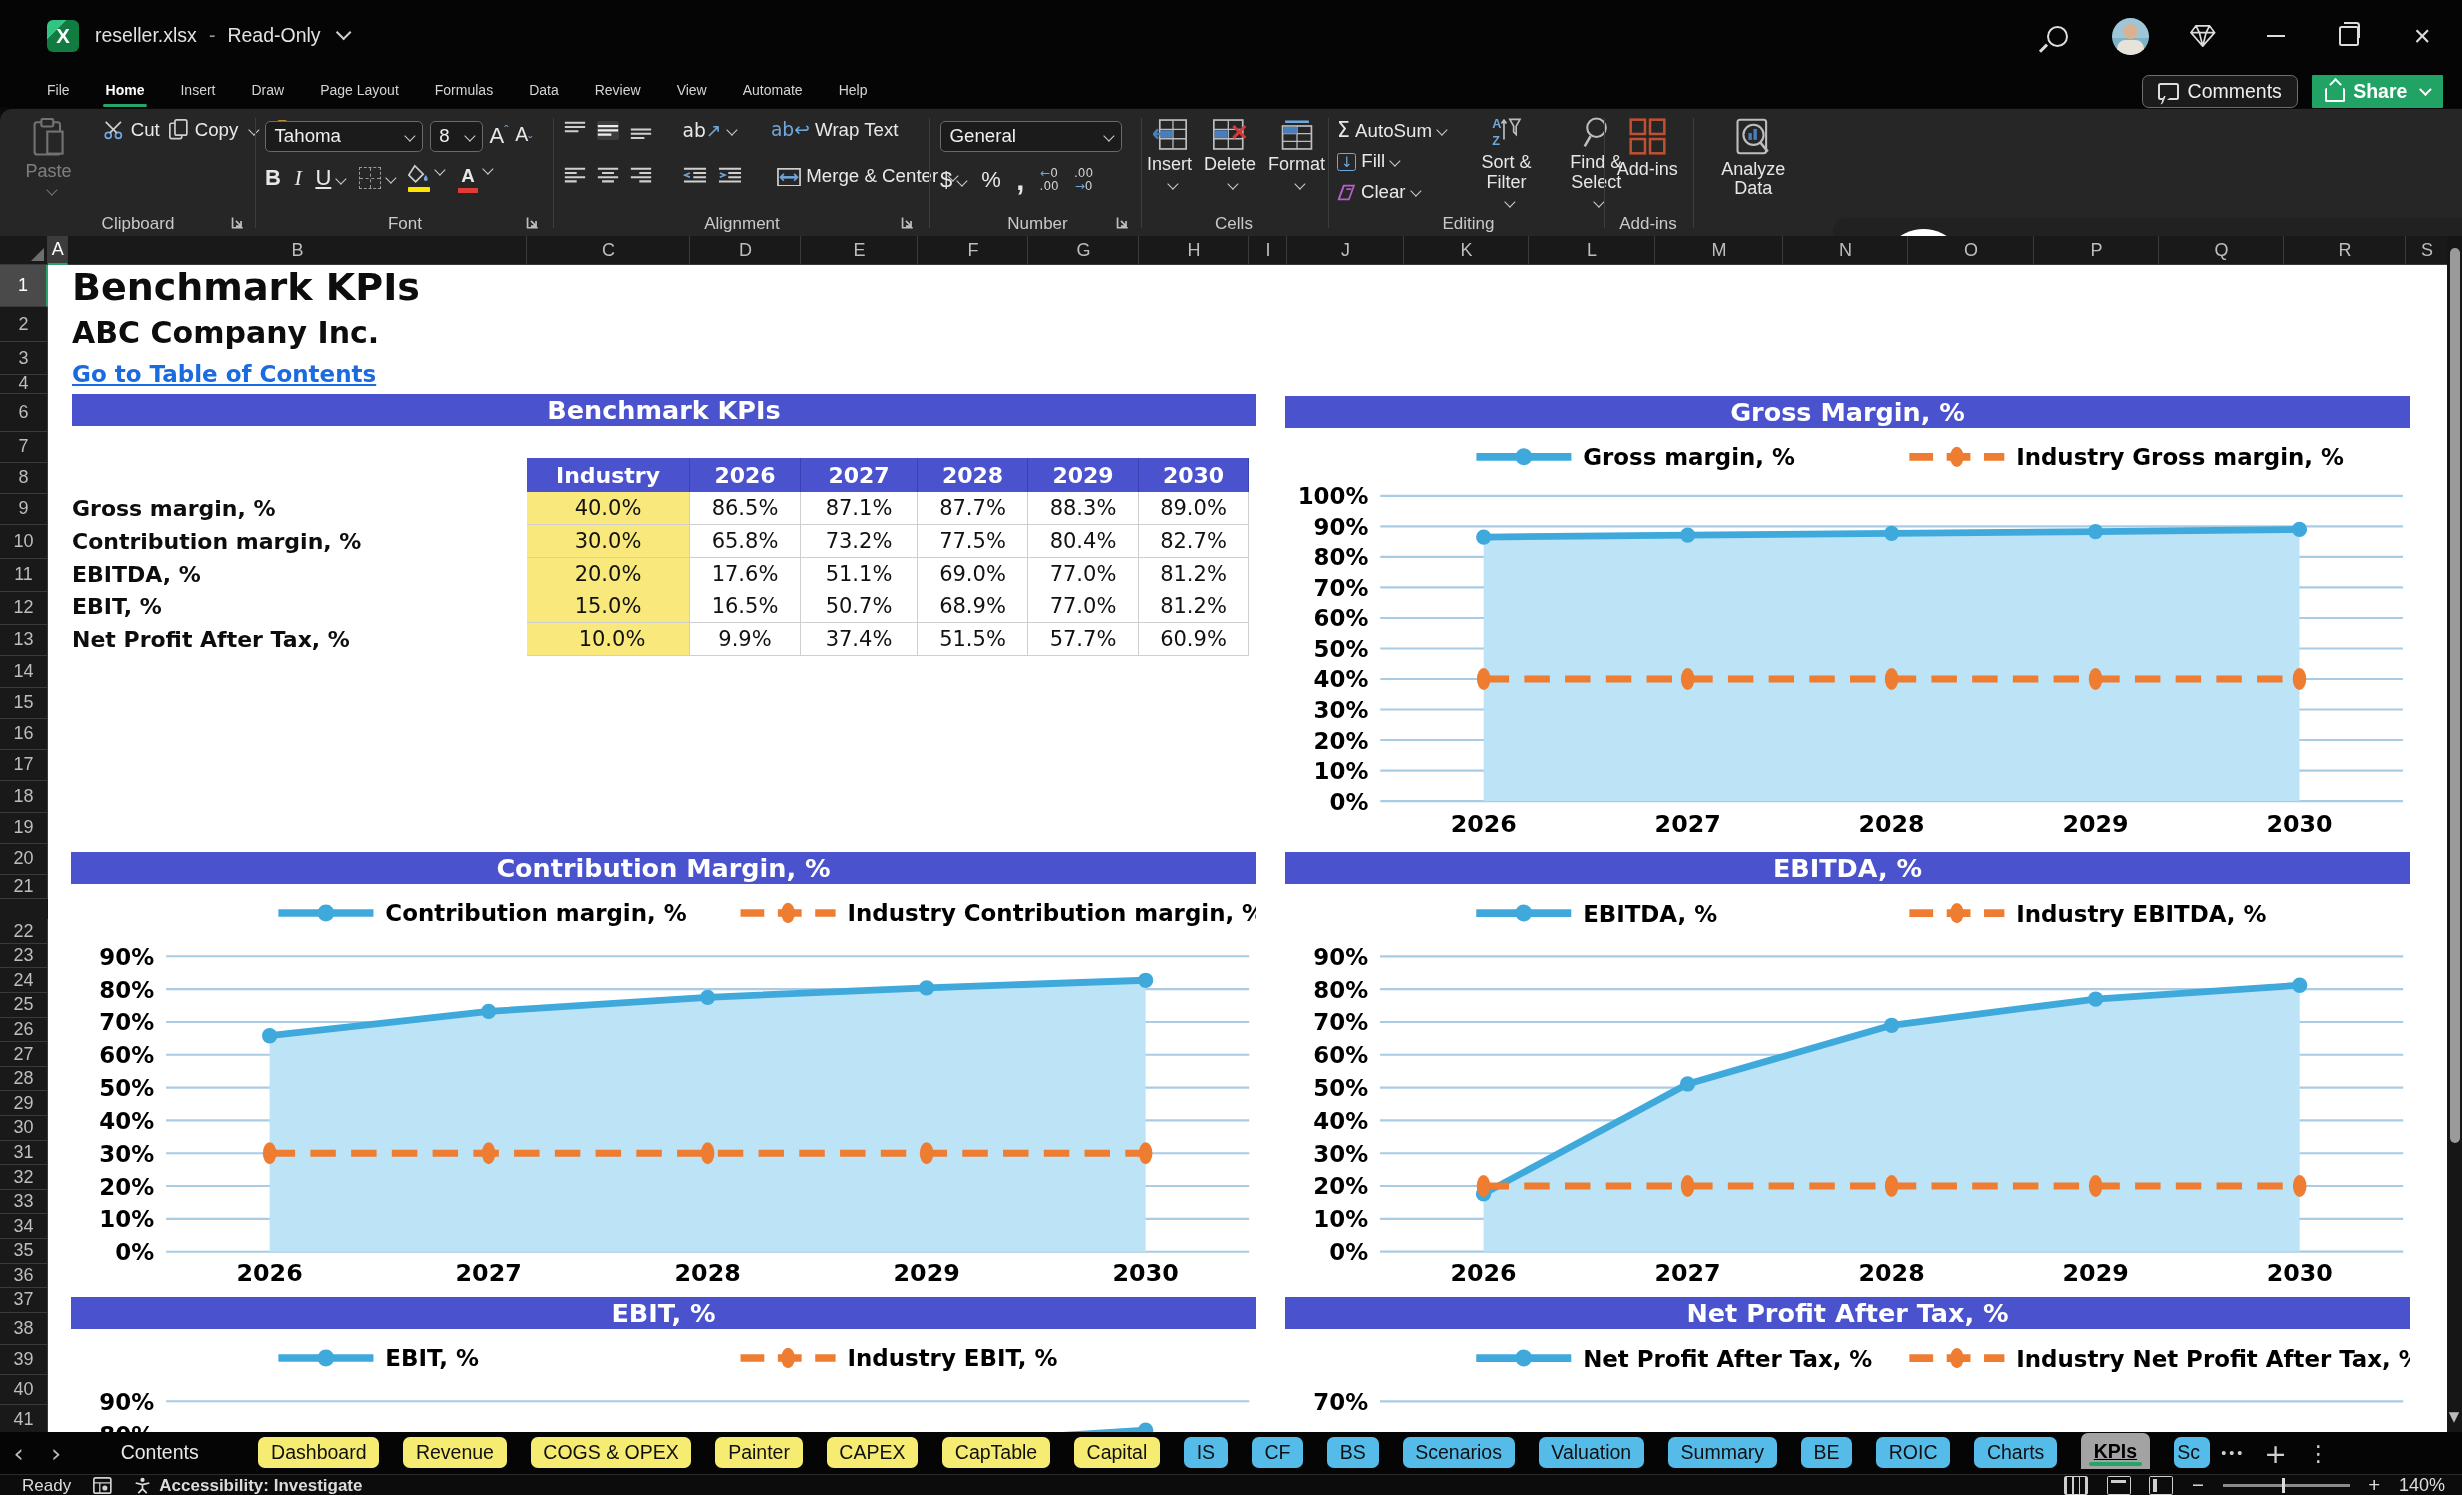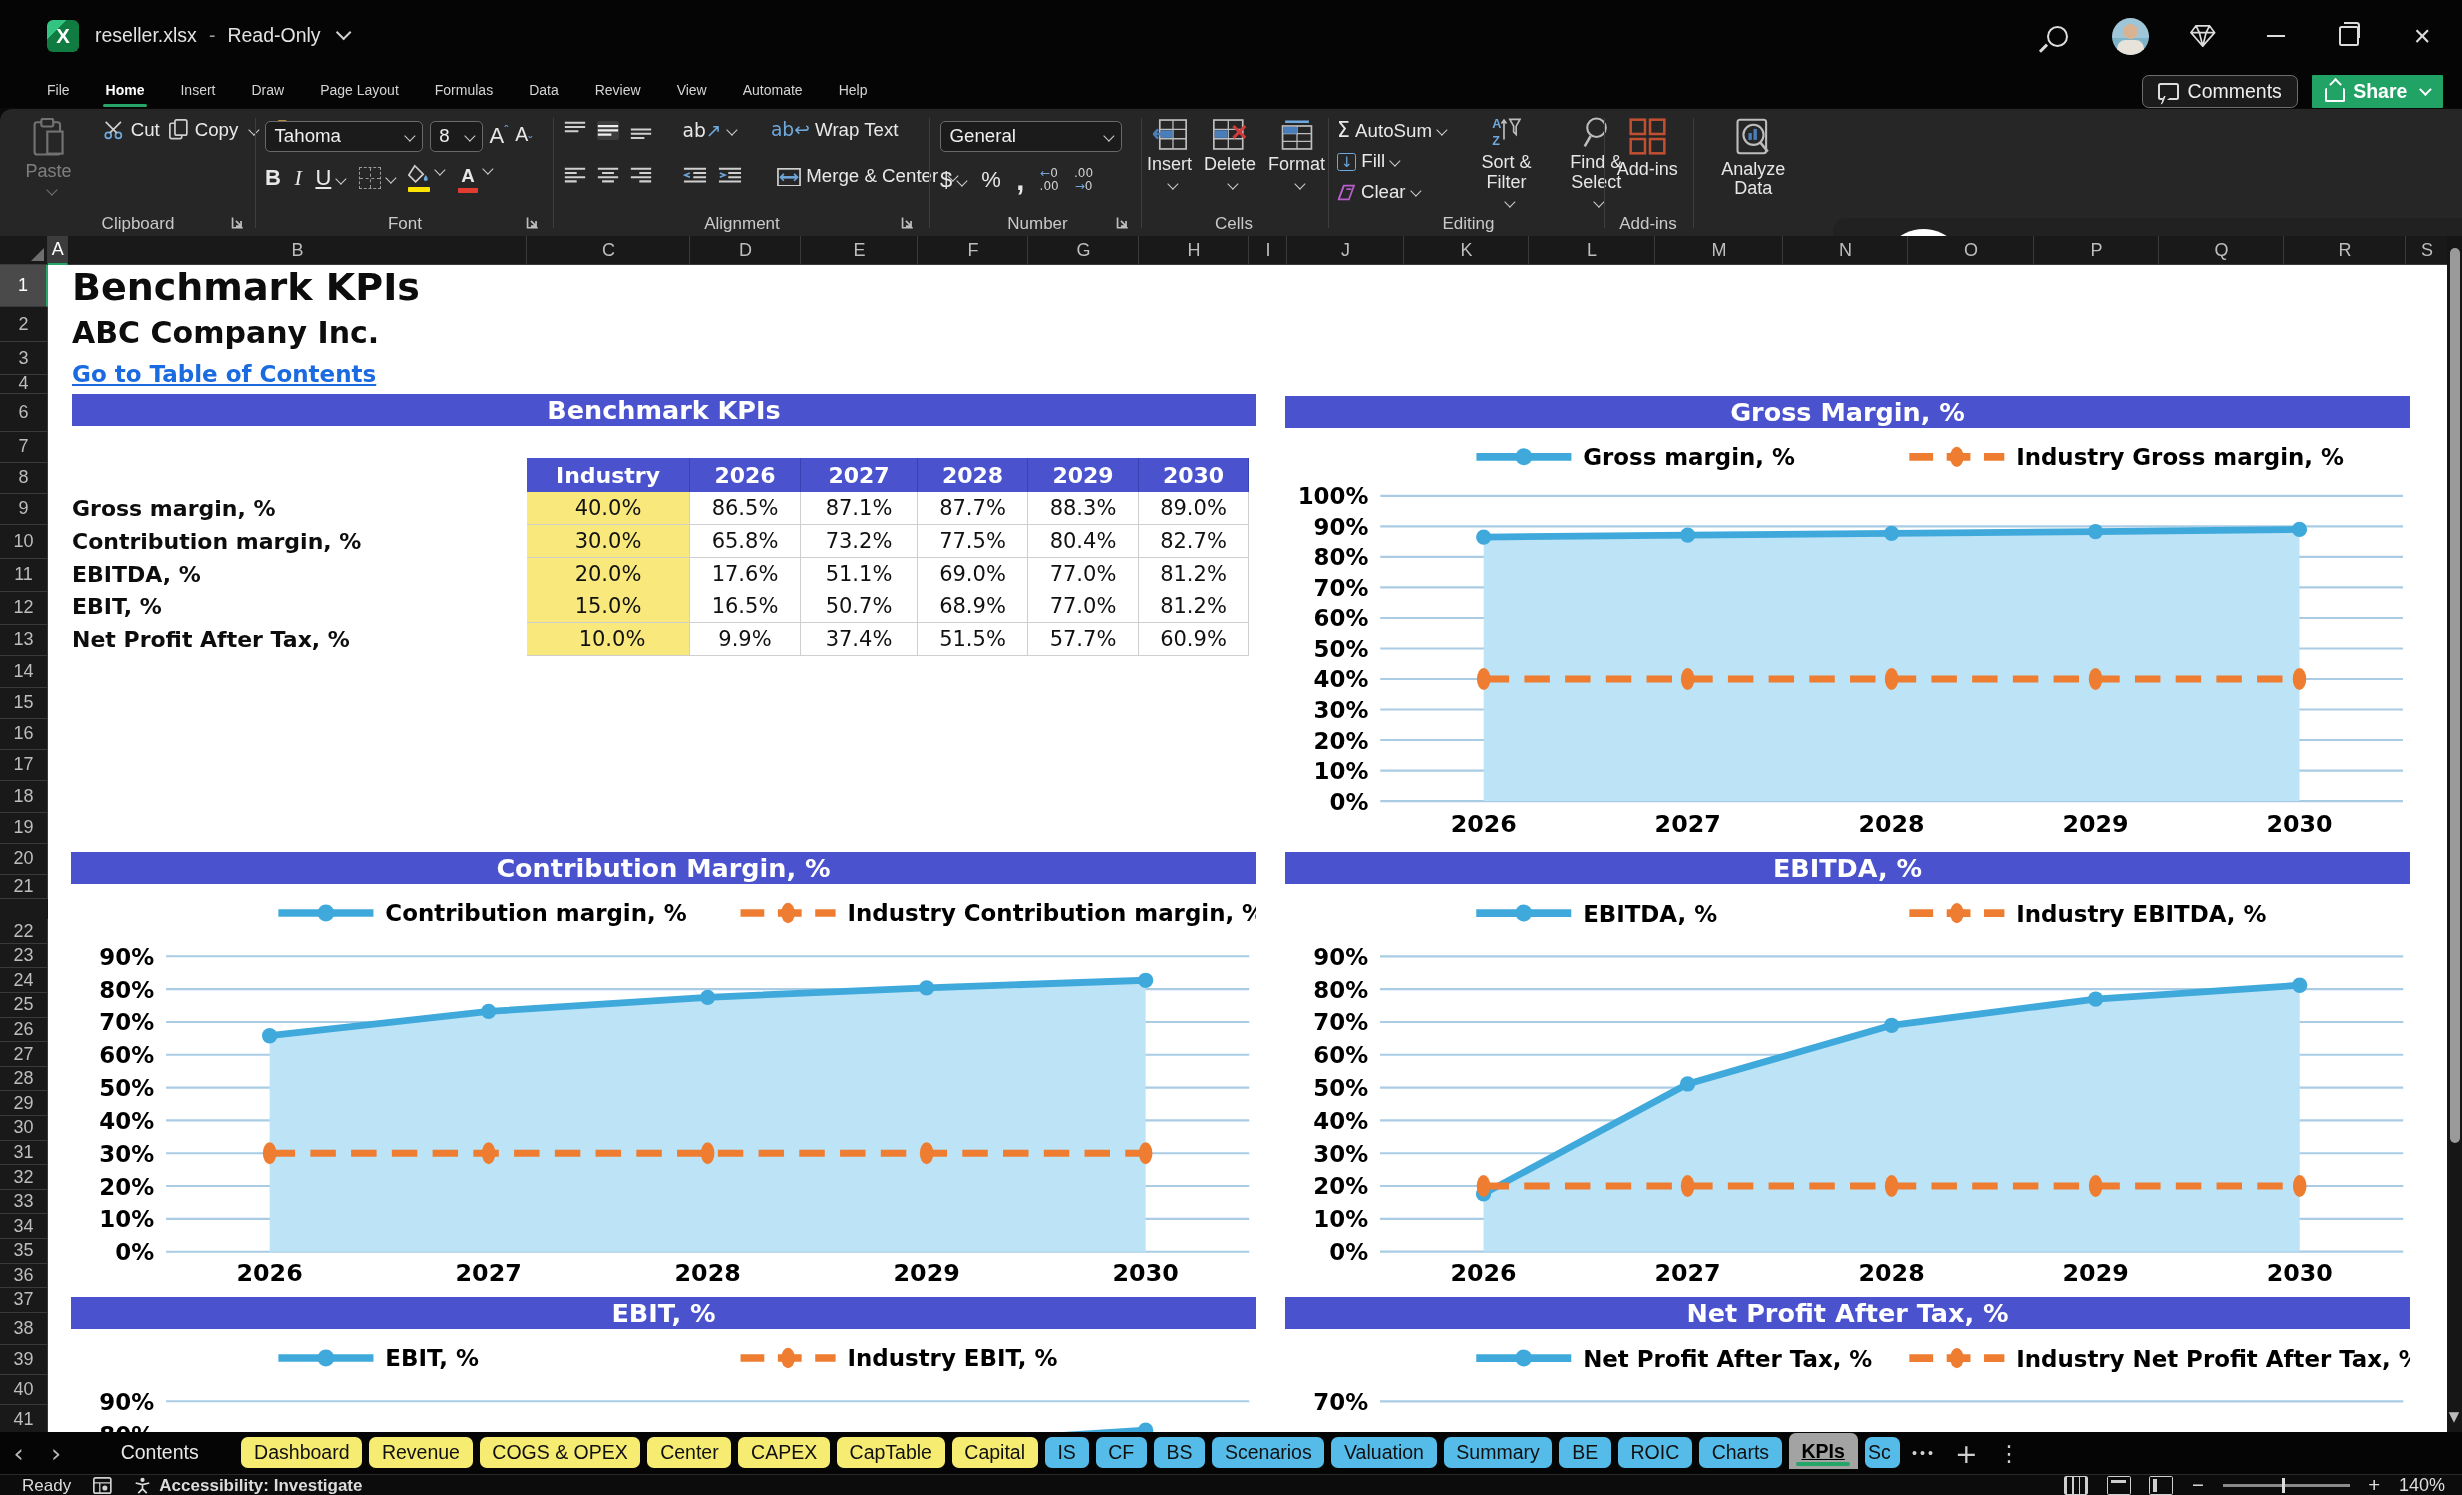--- a/index.html
+++ b/index.html
@@ -86,21 +86,21 @@
   .klabel{position:absolute;left:72px;height:33px;display:flex;align-items:center;font-size:22px;font-weight:bold;color:#0d0d0d;white-space:nowrap;font-family:"DejaVu Sans",sans-serif;}
   
   .chart{position:absolute;}
   .chart svg{display:block;}
   
   .vscroll{position:absolute;left:2447px;top:236px;width:15.3px;height:1196px;background:#161616;}
   .vthumb{position:absolute;left:2.5px;top:12px;width:10.2px;height:895px;background:#9a9a9a;border-radius:6px;}
   .varrow{position:absolute;left:1.7px;bottom:8.5px;color:#bbb;font-size:13.6px;font-family:"DejaVu Sans",sans-serif;}
   .tabsbar{position:absolute;left:0;top:1432px;width:2462px;height:42px;background:#050505;display:flex;align-items:center;}
   .tnav{color:#b9b9b9;font-size:25.5px;padding:0 13.6px;font-family:"DejaVu Sans",sans-serif;}
-  #sheet-tabs{display:flex;gap:7px;margin-left:25.5px;}
+  #sheet-tabs{display:flex;gap:24px;margin-left:25.5px;}
   .stab{height:31px;display:flex;align-items:center;justify-content:center;padding:0 12.7px;border-radius:6.8px;font-size:19.5px;color:#101010;white-space:nowrap;cursor:default;}
   .stab.yellow{background:#f7ec72;}
   .stab.blue{background:#55bcea;}
   .stab.plain{background:transparent;color:#e8e8e8;margin-right:15.3px;padding:0 20.4px;}
   .stab.active{background:#a3a3a3;color:#000;font-weight:bold;position:relative;border-radius:6.8px 6.8px 0 0;height:36px;margin-top:-3.4px;text-decoration:underline;}
   .stab.active::after{content:"";position:absolute;left:7.6px;right:7.6px;bottom:3.4px;height:4.2px;background:#27a468;border-radius:2.5px;}
   .stab.trunc{width:29px;padding:0 3.4px;overflow:hidden;justify-content:flex-start;}
   .tabmisc{color:#cfcfcf;font-size:22px;padding:0 10.2px;font-family:"DejaVu Sans",sans-serif;}
   .statusbar{position:absolute;left:0;top:1474px;width:2462px;height:21px;background:#0c0c0c;border-top:0.8px solid #2a2a2a;display:flex;align-items:center;font-size:17px;color:#dcdcdc;}
   .sb-item{margin-left:22px;display:flex;align-items:center;gap:8.5px;white-space:nowrap;}
@@ -843,21 +843,21 @@
   </div>
 
   <div class="tabsbar">
     <span class="tnav">‹</span>
     <span class="tnav">›</span>
     <div id="sheet-tabs">
         <div class="stab plain">Contents</div>
         <div class="stab yellow">Dashboard</div>
         <div class="stab yellow">Revenue</div>
         <div class="stab yellow">COGS &amp; OPEX</div>
-        <div class="stab yellow">Center</div>
+        <div class="stab yellow">Painter</div>
         <div class="stab yellow">CAPEX</div>
         <div class="stab yellow">CapTable</div>
         <div class="stab yellow">Capital</div>
         <div class="stab blue">IS</div>
         <div class="stab blue">CF</div>
         <div class="stab blue">BS</div>
         <div class="stab blue">Scenarios</div>
         <div class="stab blue">Valuation</div>
         <div class="stab blue">Summary</div>
         <div class="stab blue">BE</div>

